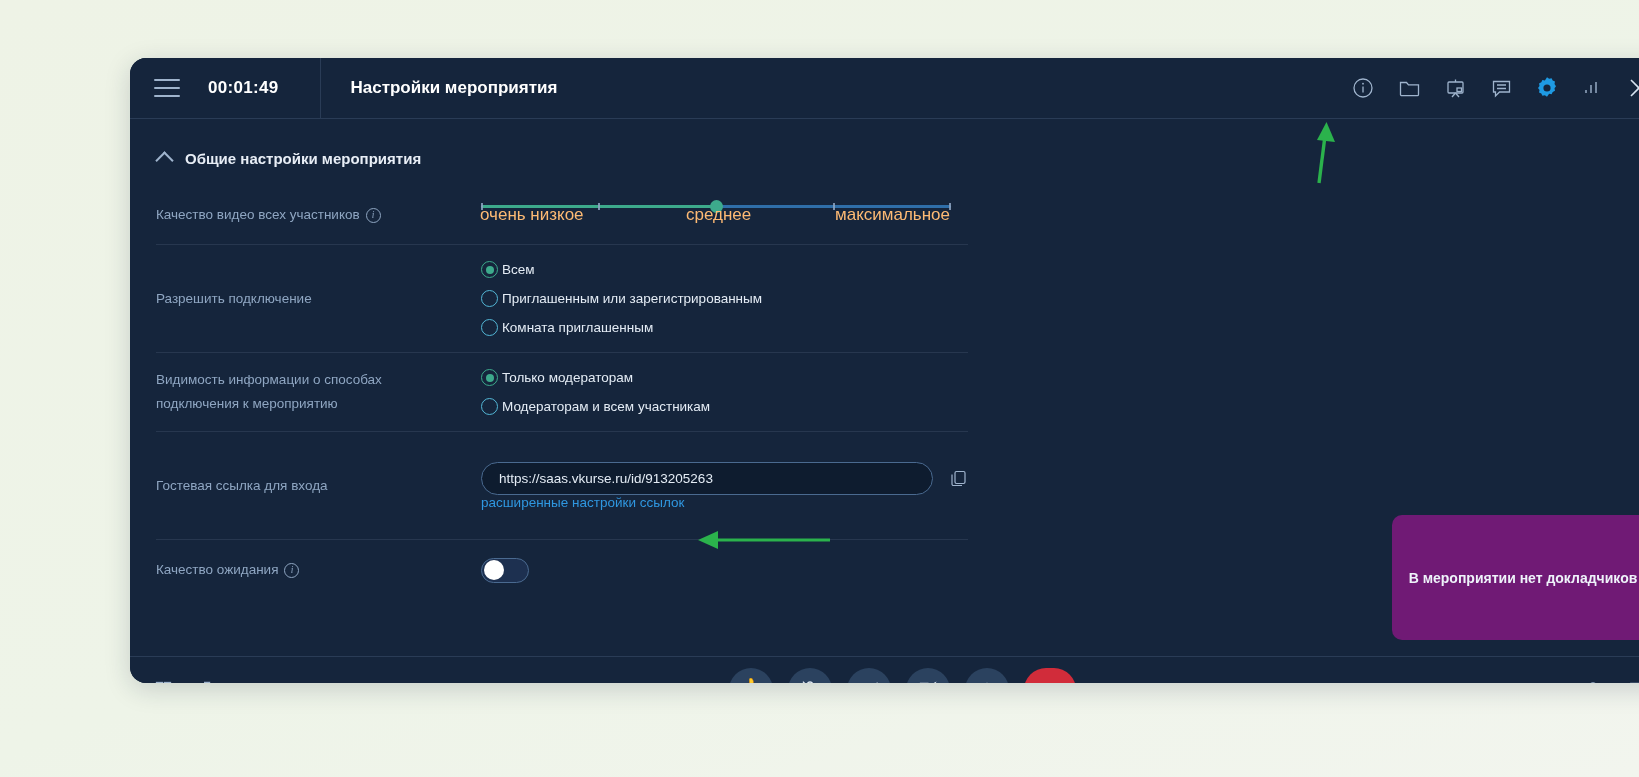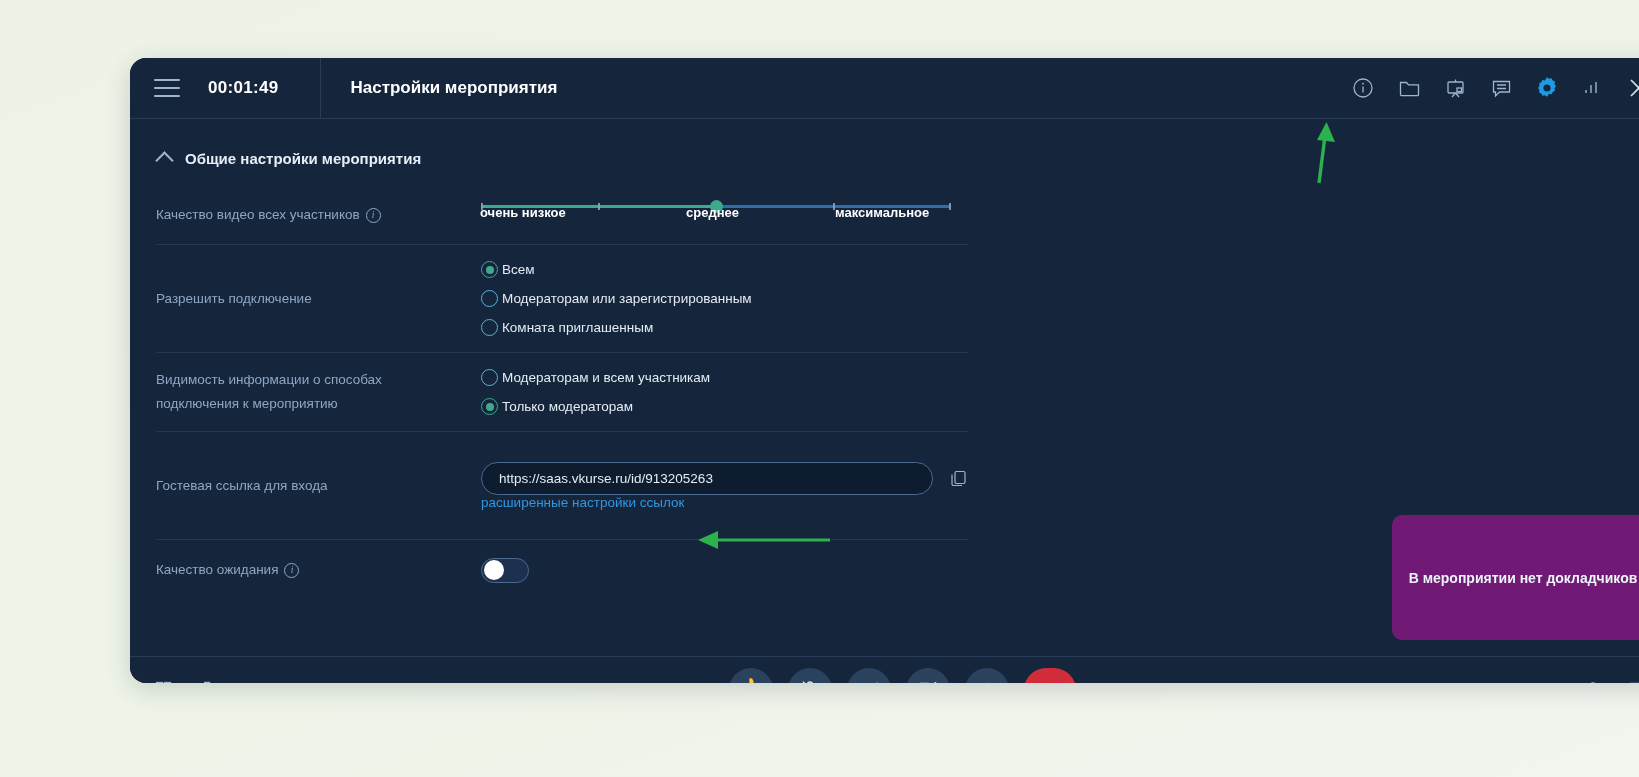--- a/index.html
+++ b/index.html
@@ -127,21 +127,21 @@
   .s-track { position:absolute; left:0; top:0; height:3px; width:470px; background:#2f6ea8; border-radius:2px;}
   .s-fill { position:absolute; left:0; top:0; height:3px; width:236px; background:#3daa8c; border-radius:2px;}
   .s-tick { position:absolute; top:-2px; width:2px; height:7px; background:#8fa6c2; opacity:.85;}
   .s-thumb {
     position:absolute; top:-5px; left:229px;
     width:13px; height:13px; border-radius:50%;
     background:#3daa8c; cursor:pointer;
   }
   .s-labels { position: relative; margin-top: 14px; height: 20px; }
   .s-labels span {
-    position: absolute; color: #ffffff; font-size: 13px; white-space: nowrap; font-weight: bold;
+    position: absolute; color: #fdba74; font-size: 17px; white-space: nowrap;
   }
 
   
   .radio-group { padding: 10px 0; }
   .radio-item {
     display: flex; align-items: center; gap: 4px;
     height: 29px; cursor: pointer;
   }
   .radio-dot {
     width: 17px; height: 17px; border-radius: 50%;
@@ -345,41 +345,41 @@
         <div class="row">
           <div class="row-label">Разрешить подключение</div>
           <div class="row-ctl">
             <div class="radio-group">
               <div class="radio-item on">
                 <span class="radio-dot"></span>
                 <span class="radio-label">Всем</span>
               </div>
               <div class="radio-item">
                 <span class="radio-dot"></span>
-                <span class="radio-label">Модераторам или зарегистрированным</span>
+                <span class="radio-label">Приглашенным или зарегистрированным</span>
               </div>
               <div class="radio-item">
                 <span class="radio-dot"></span>
                 <span class="radio-label">Комната приглашенным</span>
               </div>
             </div>
           </div>
         </div>
 
         <div class="row">
           <div class="row-label">Видимость информации о способах подключения к мероприятию</div>
           <div class="row-ctl">
             <div class="radio-group">
+              <div class="radio-item on">
+                <span class="radio-dot"></span>
+                <span class="radio-label">Только модераторам</span>
+              </div>
               <div class="radio-item">
                 <span class="radio-dot"></span>
                 <span class="radio-label">Модераторам и всем участникам</span>
-              </div>
-              <div class="radio-item on">
-                <span class="radio-dot"></span>
-                <span class="radio-label">Только модераторам</span>
               </div>
             </div>
           </div>
         </div>
 
         <div class="row link-row">
           <div class="row-label">Гостевая ссылка для входа</div>
           <div class="row-ctl">
             <div class="link-ctl">
               <div class="link-line">

